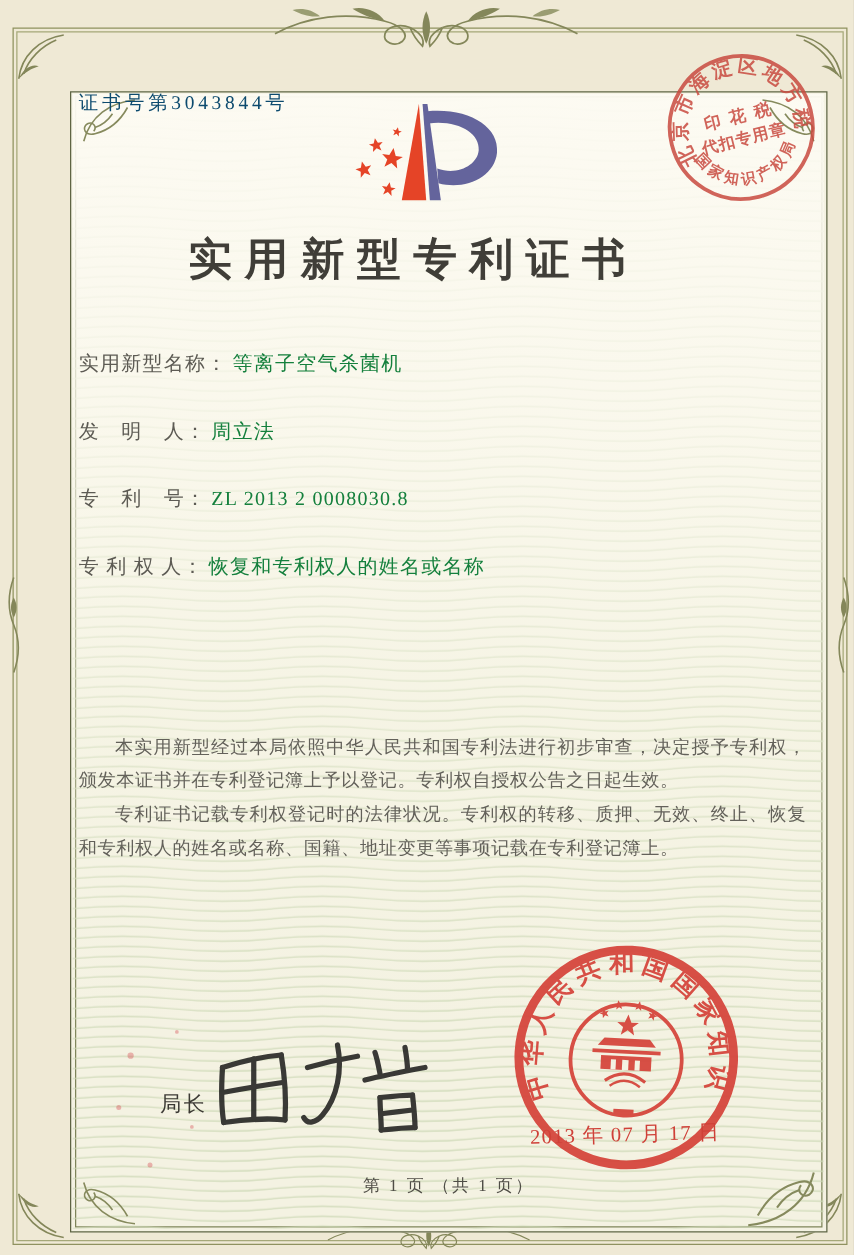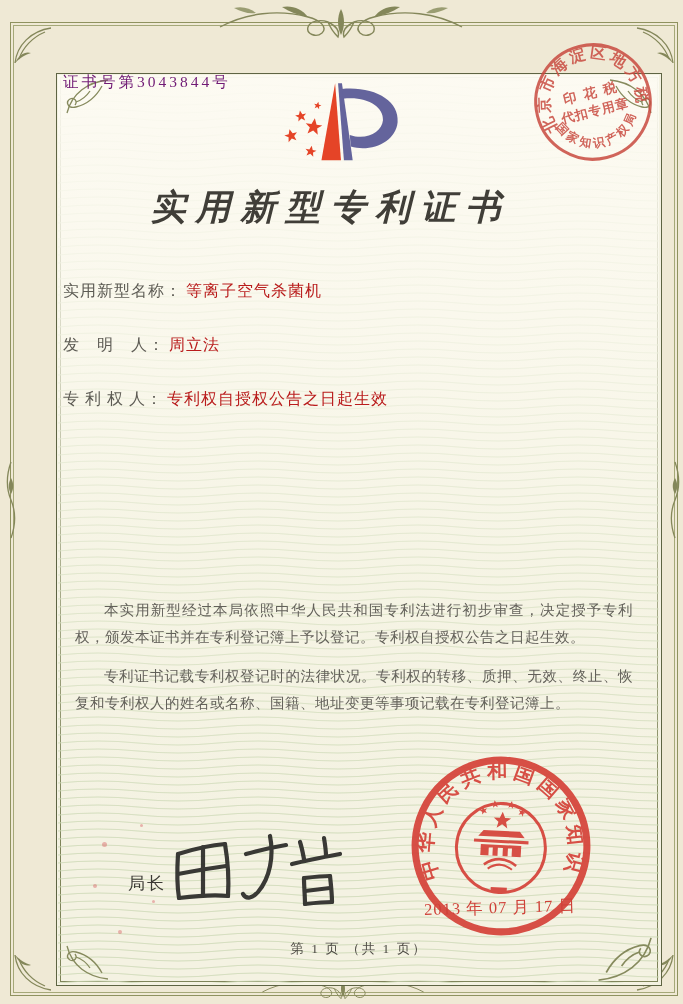--- a/index.html
+++ b/index.html
@@ -11,32 +11,32 @@
   
   .frame-outer{position:absolute;left:10px;top:22px;right:5px;bottom:8px;border:1px solid #8f925f;pointer-events:none;}
   .frame-outer::after{content:"";position:absolute;inset:2px;border:1px solid #a5a878;}
   .frame-inner{position:absolute;left:56px;top:73px;right:21px;bottom:18px;border:1.5px solid #5e6443;background:#f4f2e2;}
   .frame-inner::after{content:"";position:absolute;inset:3px;border:1px solid #7e8459;}
   .guilloche{position:absolute;left:58px;top:75px;width:601px;height:908px;}
   .paper-fade{position:absolute;left:58px;top:75px;width:601px;height:908px;
     background:linear-gradient(180deg,rgba(253,251,243,.95) 0%,rgba(252,250,240,.7) 30%,rgba(248,247,232,.35) 55%,rgba(240,242,218,0) 85%);}
   .orn{position:absolute;pointer-events:none;}
   
-  .cert-number{position:absolute;left:63px;top:72px;font-size:15.5px;letter-spacing:3px;color:#701a75;}
+  .cert-number{position:absolute;left:63px;top:72px;font-size:15.5px;letter-spacing:3px;color:#0c4a6e;}
   .logo{position:absolute;left:257px;top:80px;width:166px;height:100px;}
   .tax-stamp{position:absolute;left:531px;top:40px;width:124px;height:124px;transform:rotate(-14deg);opacity:.85;}
   .title{position:absolute;left:0;right:22px;top:184px;text-align:center;
-    font-size:35px;font-weight:bold;letter-spacing:10px;color:#403e38;font-style:italic;}
+    font-size:35px;font-weight:bold;letter-spacing:10px;color:#403e38;}
   .fields{position:absolute;left:63px;top:281px;width:540px;}
   .field-row{height:54px;font-size:16px;color:#5d5b54;letter-spacing:1px;white-space:nowrap;}
   .field-row .lbl{color:#5d5b54;text-align:center;}
-  .field-row .val{color:#b91c1c;margin-left:4px;text-align:center;}
+  .field-row .val{color:#15803d;margin-left:4px;text-align:center;}
   .body-text{position:absolute;left:63px;top:585px;width:582px;font-size:14.5px;line-height:27px;
     color:#63615a;text-align:justify;letter-spacing:.5px;}
-  .body-text p{margin:12px;text-indent:2em;}
+  .body-text p{margin:0;text-indent:2em;}
   .signer{position:absolute;left:128px;top:872px;font-size:17px;letter-spacing:2px;color:#3b3934;}
   .signature{position:absolute;left:162px;top:828px;width:200px;height:100px;}
   .big-seal{position:absolute;left:405px;top:750px;width:192px;height:192px;opacity:.93;transform:rotate(3deg);}
   .seal-date{position:absolute;left:424px;top:897px;font-size:16.5px;letter-spacing:1px;color:#cf4038;transform:rotate(-1.5deg);white-space:nowrap;}
   .footer{position:absolute;left:56px;right:21px;top:940px;text-align:center;font-size:13.5px;letter-spacing:2px;color:#4f4d46;}
   .speckle{position:absolute;border-radius:50%;background:rgba(214,70,78,.38);}
   .sp1{left:102px;top:842px;width:5px;height:5px;}
   .sp2{left:140px;top:824px;width:3px;height:3px;}
   .sp3{left:93px;top:884px;width:4px;height:4px;}
   .sp4{left:152px;top:900px;width:3px;height:3px;}
@@ -157,21 +157,24 @@
   <div class="title">实用新型专利证书</div>
 
   <div class="fields">
     <div class="field-row">
       <span class="lbl">实用新型名称：</span><span class="val">等离子空气杀菌机</span>
     </div>
     <div class="field-row">
       <span class="lbl">发　明　人：</span><span class="val">周立法</span>
     </div>
     <div class="field-row">
-      <span class="lbl">专 利 权 人：</span><span class="val">专利权自授权公告之日起生效</span>
+      <span class="lbl">专　利　号：</span><span class="val">ZL 2013 2 0008030.8</span>
+    </div>
+    <div class="field-row">
+      <span class="lbl">专 利 权 人：</span><span class="val">恢复和专利权人的姓名或名称</span>
     </div>
   </div>
 
   <div class="body-text">
     <p>本实用新型经过本局依照中华人民共和国专利法进行初步审查，决定授予专利权，颁发本证书并在专利登记簿上予以登记。专利权自授权公告之日起生效。</p>
     <p>专利证书记载专利权登记时的法律状况。专利权的转移、质押、无效、终止、恢复和专利权人的姓名或名称、国籍、地址变更等事项记载在专利登记簿上。</p>
   </div>
 
   <div class="speckle sp1"></div>
   <div class="speckle sp2"></div>

